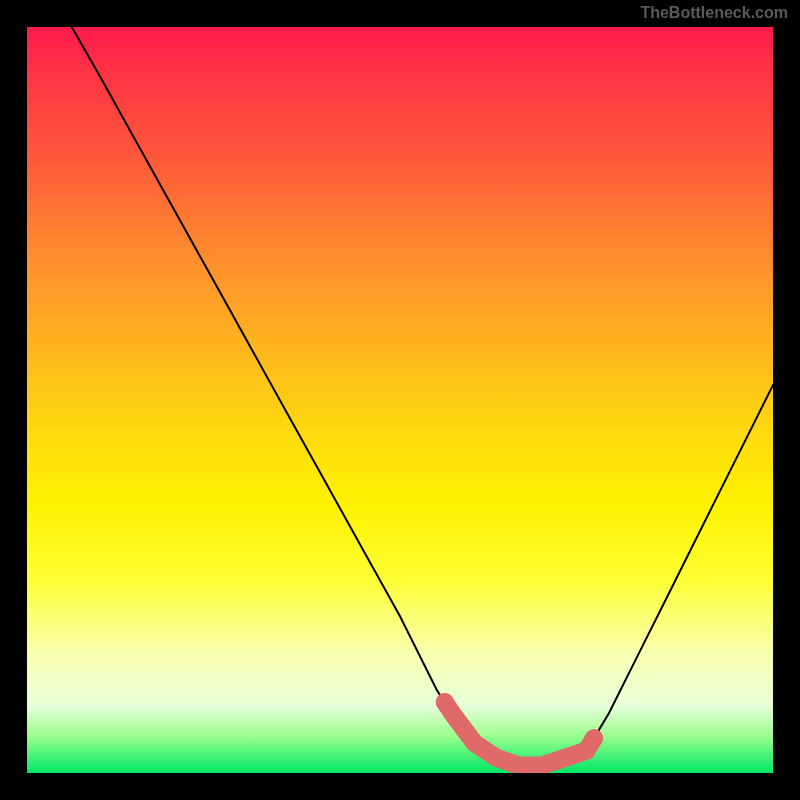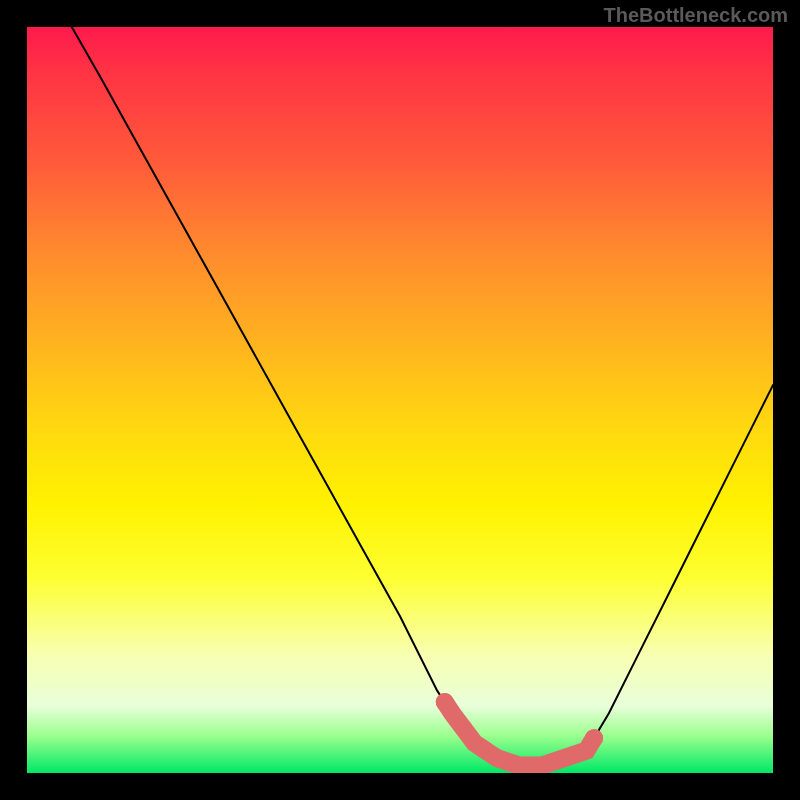--- a/index.html
+++ b/index.html
@@ -9,21 +9,21 @@
     height: 800px;
     background: #000;
     position: relative;
     font-family: Arial, Helvetica, sans-serif;
   }
   .watermark {
     position: absolute;
     top: 4px;
     right: 12px;
     color: #5a5a5a;
-    font-size: 20px;
+    font-size: 16px;
     font-weight: bold;
     z-index: 10;
     text-align: center;
   }
   .plot-area {
     position: absolute;
     left: 27px;
     top: 27px;
     width: 746px;
     height: 746px;

